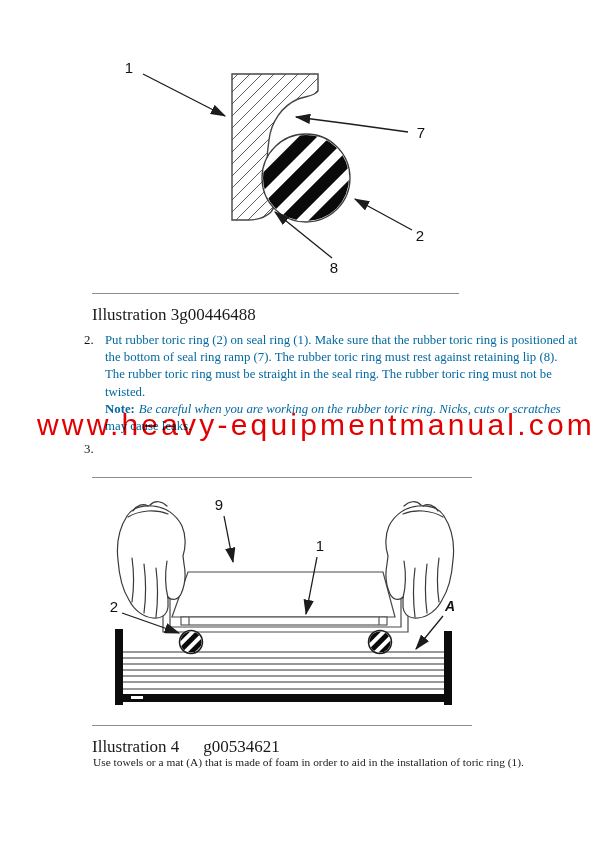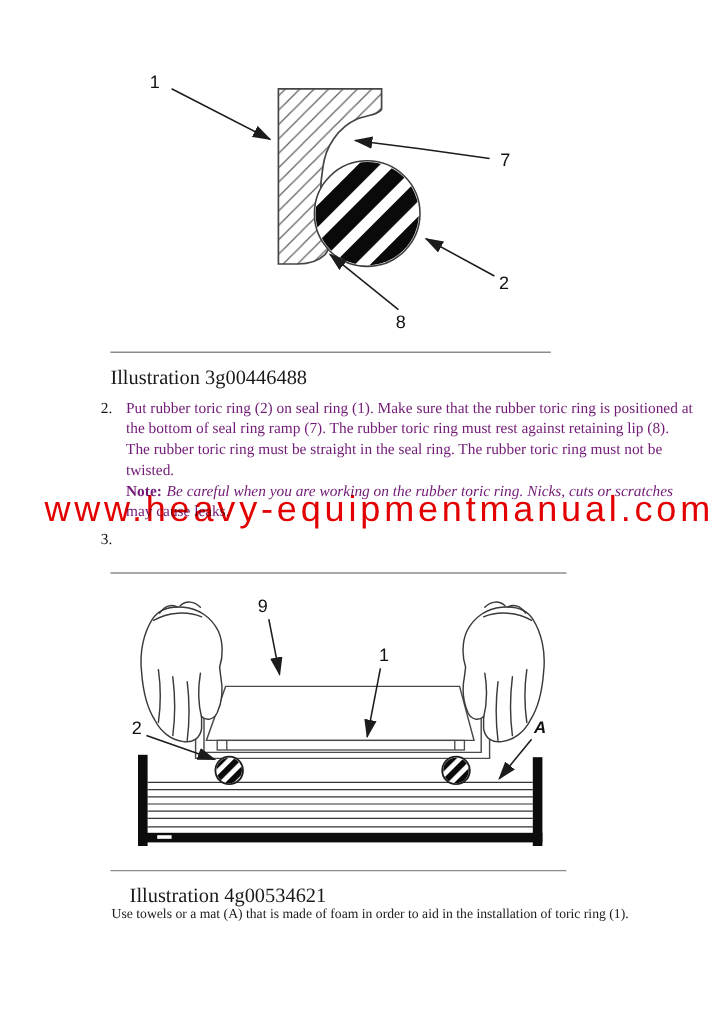--- a/index.html
+++ b/index.html
@@ -2,21 +2,21 @@
 <html><head>
 <meta charset="utf-8">
 <style>
   html,body{margin:0;padding:0;background:#ffffff;}
   .page{
     position:relative;width:600px;height:849px;background:#ffffff;
     font-family:"Liberation Serif", serif;color:#111;overflow:hidden;
   }
   svg{position:absolute;left:0;pointer-events:none;}
   .abs{position:absolute;}
-  .bodytext{font-size:12.8px;line-height:17.2px;white-space:nowrap;color:#701a75;}
+  .bodytext{font-size:12.8px;line-height:17.2px;white-space:nowrap;color:#0369a1;}
   .stepnum{font-size:12.8px;line-height:17.2px;color:#141414;}
   .caption-row{display:flex;font-size:17px;color:#1a1a1a;font-family:Liberation Serif, serif;}
   .footnote{font-size:11.4px;color:#1a1a1a;white-space:nowrap;}
   .watermark{
     top:408px;left:16px;width:600px;text-align:center;
     font-family:"Liberation Sans", sans-serif;
     font-size:30px;line-height:34px;letter-spacing:3.2px;
     mix-blend-mode:multiply;white-space:nowrap;
   }
   .callout-text{font-family:"Liberation Sans", sans-serif;font-size:15px;fill:#111;}
@@ -129,21 +129,21 @@
     <path d="M443,616 L416,649" stroke="#1c1c1c" stroke-width="1.3" fill="none" marker-end="url(#arr)"></path>
 
     <text class="callout-text" x="219" y="510" text-anchor="middle">9</text>
     <text class="callout-text" x="320" y="551" text-anchor="middle">1</text>
     <text class="callout-text" x="114" y="612" text-anchor="middle">2</text>
     <text class="callout-text-bold" x="450" y="611" text-anchor="middle">A</text>
 
     <line x1="92" y1="725.5" x2="472" y2="725.5" stroke="#8c8c8c" stroke-width="1.2"></line>
   </svg>
 
-  <div class="abs caption-row" style="left:108px;top:737px;width:381px;">
+  <div class="abs caption-row" style="left:92px;top:737px;width:381px;gap:24px;">
     <span>Illustration 4</span>
     <span>g00534621</span>
   </div>
 
   <div class="abs footnote" style="left:93px;top:756px;">Use towels or a mat (A) that is made of foam in order to aid in the installation of toric ring (1).</div>
 
   <div class="abs watermark" style="color: rgb(227, 0, 0);">
     <span>www.heavy-equipmentmanual.com</span>
   </div>
 

